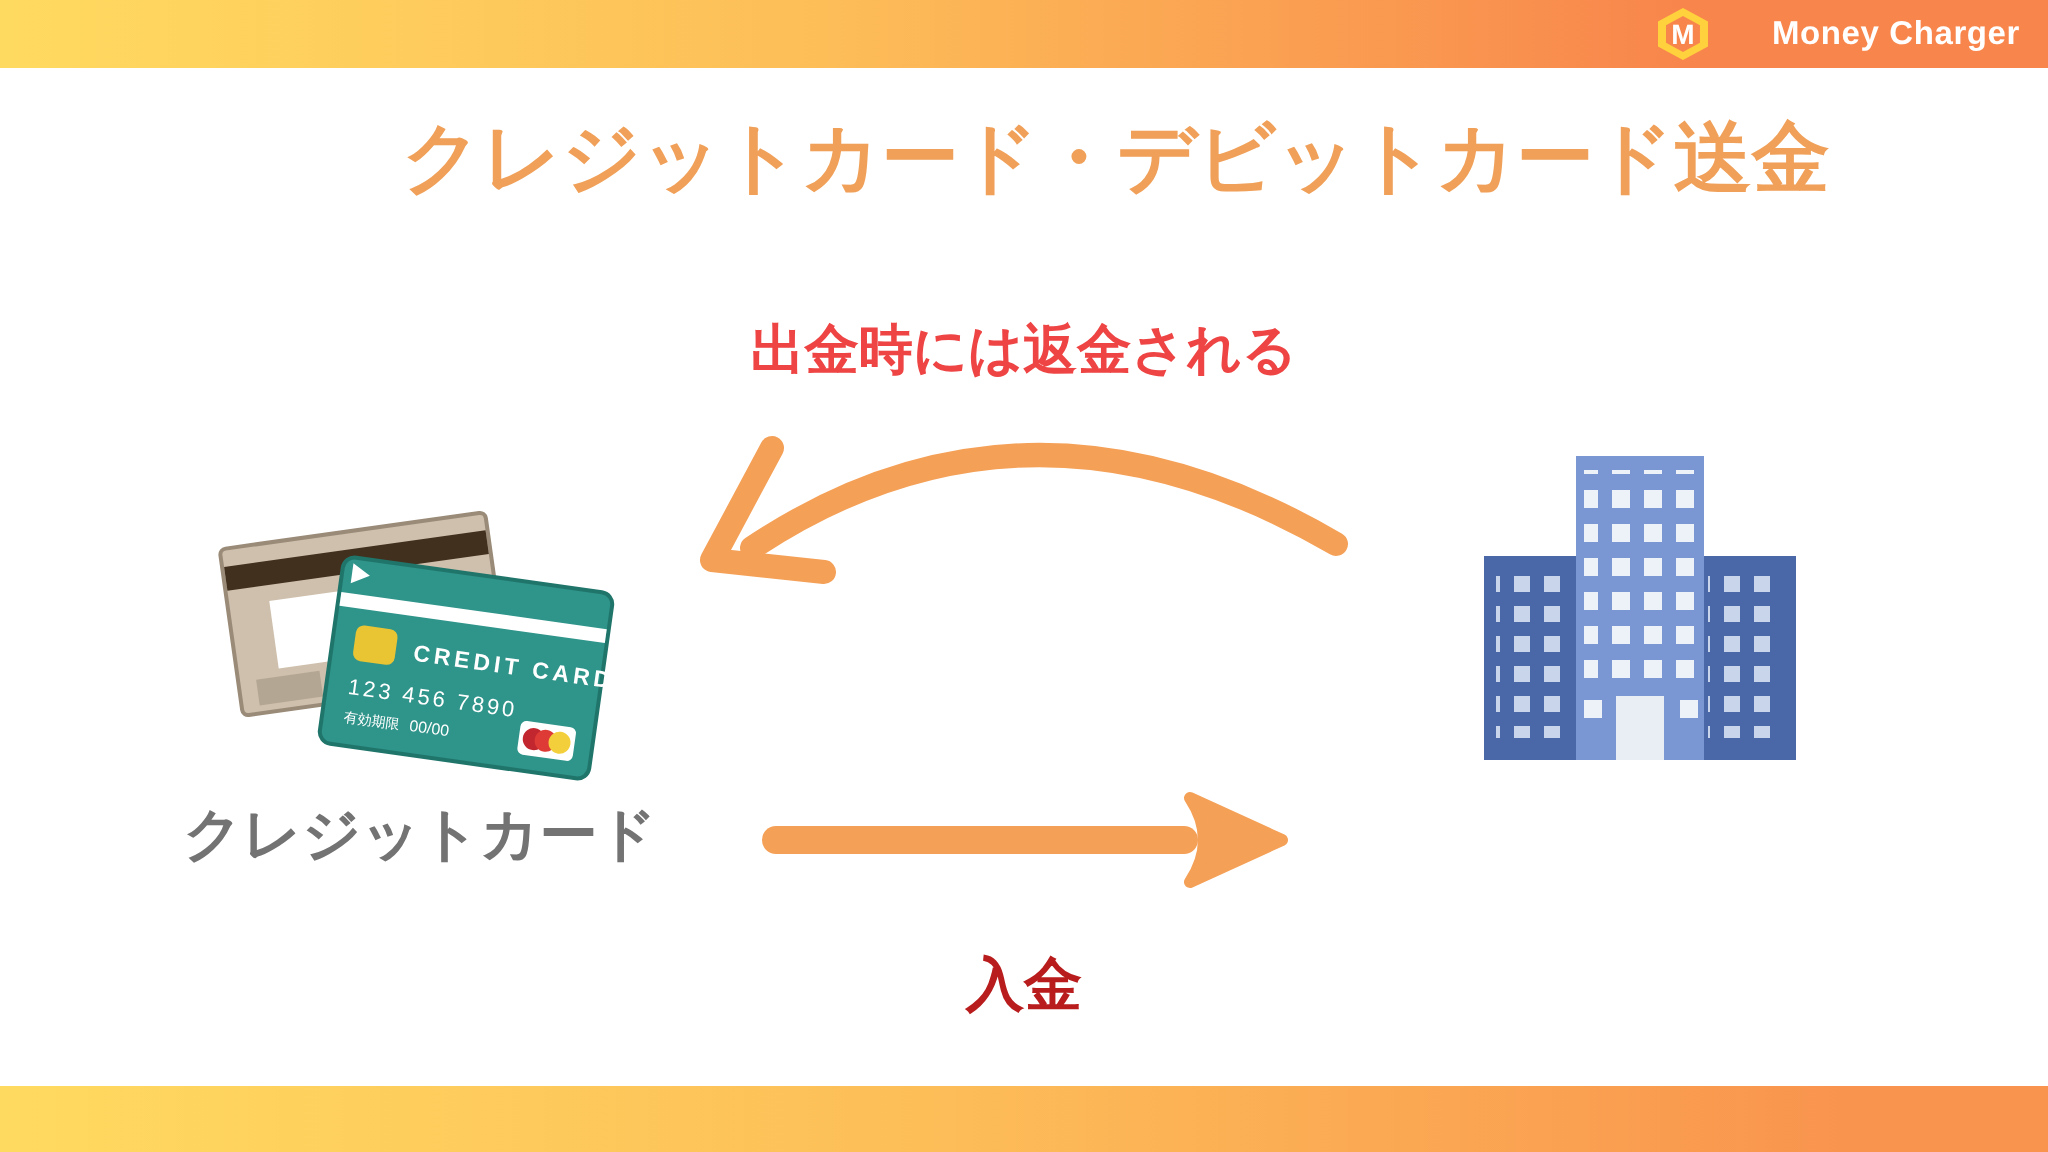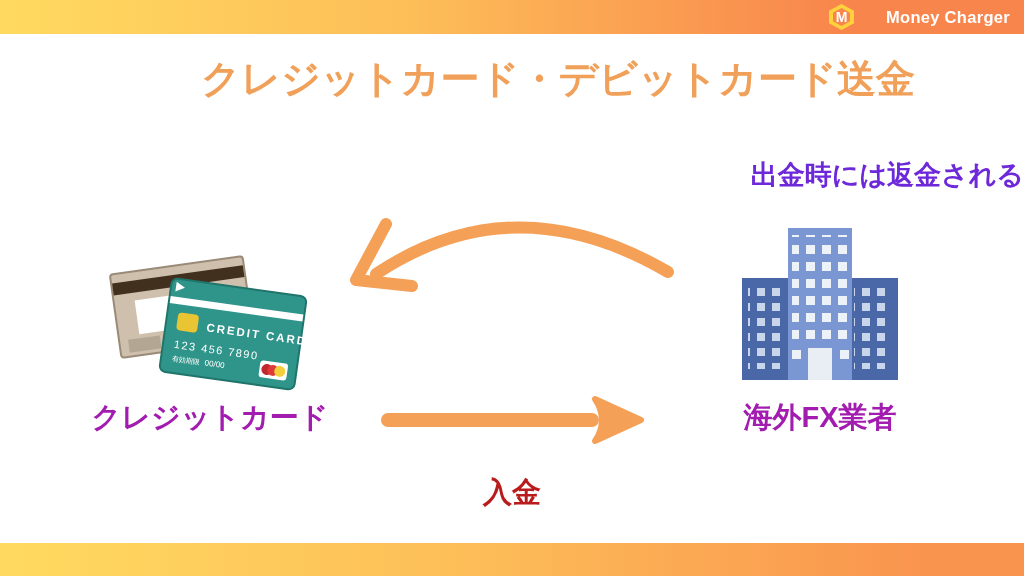--- a/index.html
+++ b/index.html
@@ -21,23 +21,23 @@
     clip-path:polygon(50% 0%,100% 26%,100% 74%,50% 100%,0% 74%,0% 26%);
     background:#ffd23d; display:flex; align-items:center; justify-content:center; }
   .hex-inner { position:absolute; inset:4px;
     clip-path:polygon(50% 0%,100% 26%,100% 74%,50% 100%,0% 74%,0% 26%);
     background:#f8864c; }
   .hex span { position:relative; color:#ffffff; font-weight:800; font-size:14px; line-height:1; }
   .logo-text { color:#ffffff; font-weight:800; font-size:16.5px; letter-spacing:.3px;margin-left:25px; }
   
   .title { position:absolute; top:52px; left:0; width:1024px; text-align:center;
     font-size:39px; font-weight:800; color:#f0a058; letter-spacing:0;margin-left:46px; }
-  .subtitle { position:absolute; top:157px; left:0; width:1024px; text-align:right;
-    font-size:27px; font-weight:800; color:#6d28d9; }
-  .node-label { position:absolute; text-align:center; font-size:29px; font-weight:800; color:#a21caf; }
+  .subtitle { position:absolute; top:157px; left:0; width:1024px; text-align:center;
+    font-size:27px; font-weight:800; color:#ef4444; }
+  .node-label { position:absolute; text-align:center; font-size:29px; font-weight:800; color:#737373; }
   .label-sender { top:398px; left:60px; width:300px; }
   .label-receiver { top:398px; left:718px; width:204px; }
   .label-deposit { position:absolute; top:473px; left:0; width:1024px; text-align:center;
     font-size:29px; font-weight:800; color:#b91c1c; }
   
   .arrow-svg { position:absolute; }
   .curved { left:332px; top:196px; }
   .straight { left:378px; top:394px; }
   
   .card-wrap { position:absolute; left:104px; top:250px; width:220px; height:148px; }
@@ -133,18 +133,17 @@
     <rect x="46" y="0" width="64" height="152" fill="#7b97d3"></rect>
     <rect x="50" y="7" width="57" height="111" fill="url(#winC)"></rect>
     <rect x="50" y="122" width="9" height="9" fill="#edf2f9"></rect>
     <rect x="98" y="122" width="9" height="9" fill="#edf2f9"></rect>
     <rect x="66" y="120" width="24" height="32" fill="#e9edf4"></rect>
     <rect x="6" y="58" width="38" height="83" fill="url(#winW)"></rect>
     <rect x="112" y="58" width="38" height="83" fill="url(#winW)"></rect>
   </svg>
 
   <div class="node-label label-sender">クレジットカード</div>
-  <div class="node-label label-receiver">海外FX業者</div>
   <div class="label-deposit">入金</div>
 
   <div class="bar bottom"></div>
 
 </div>
 
 </body></html>

